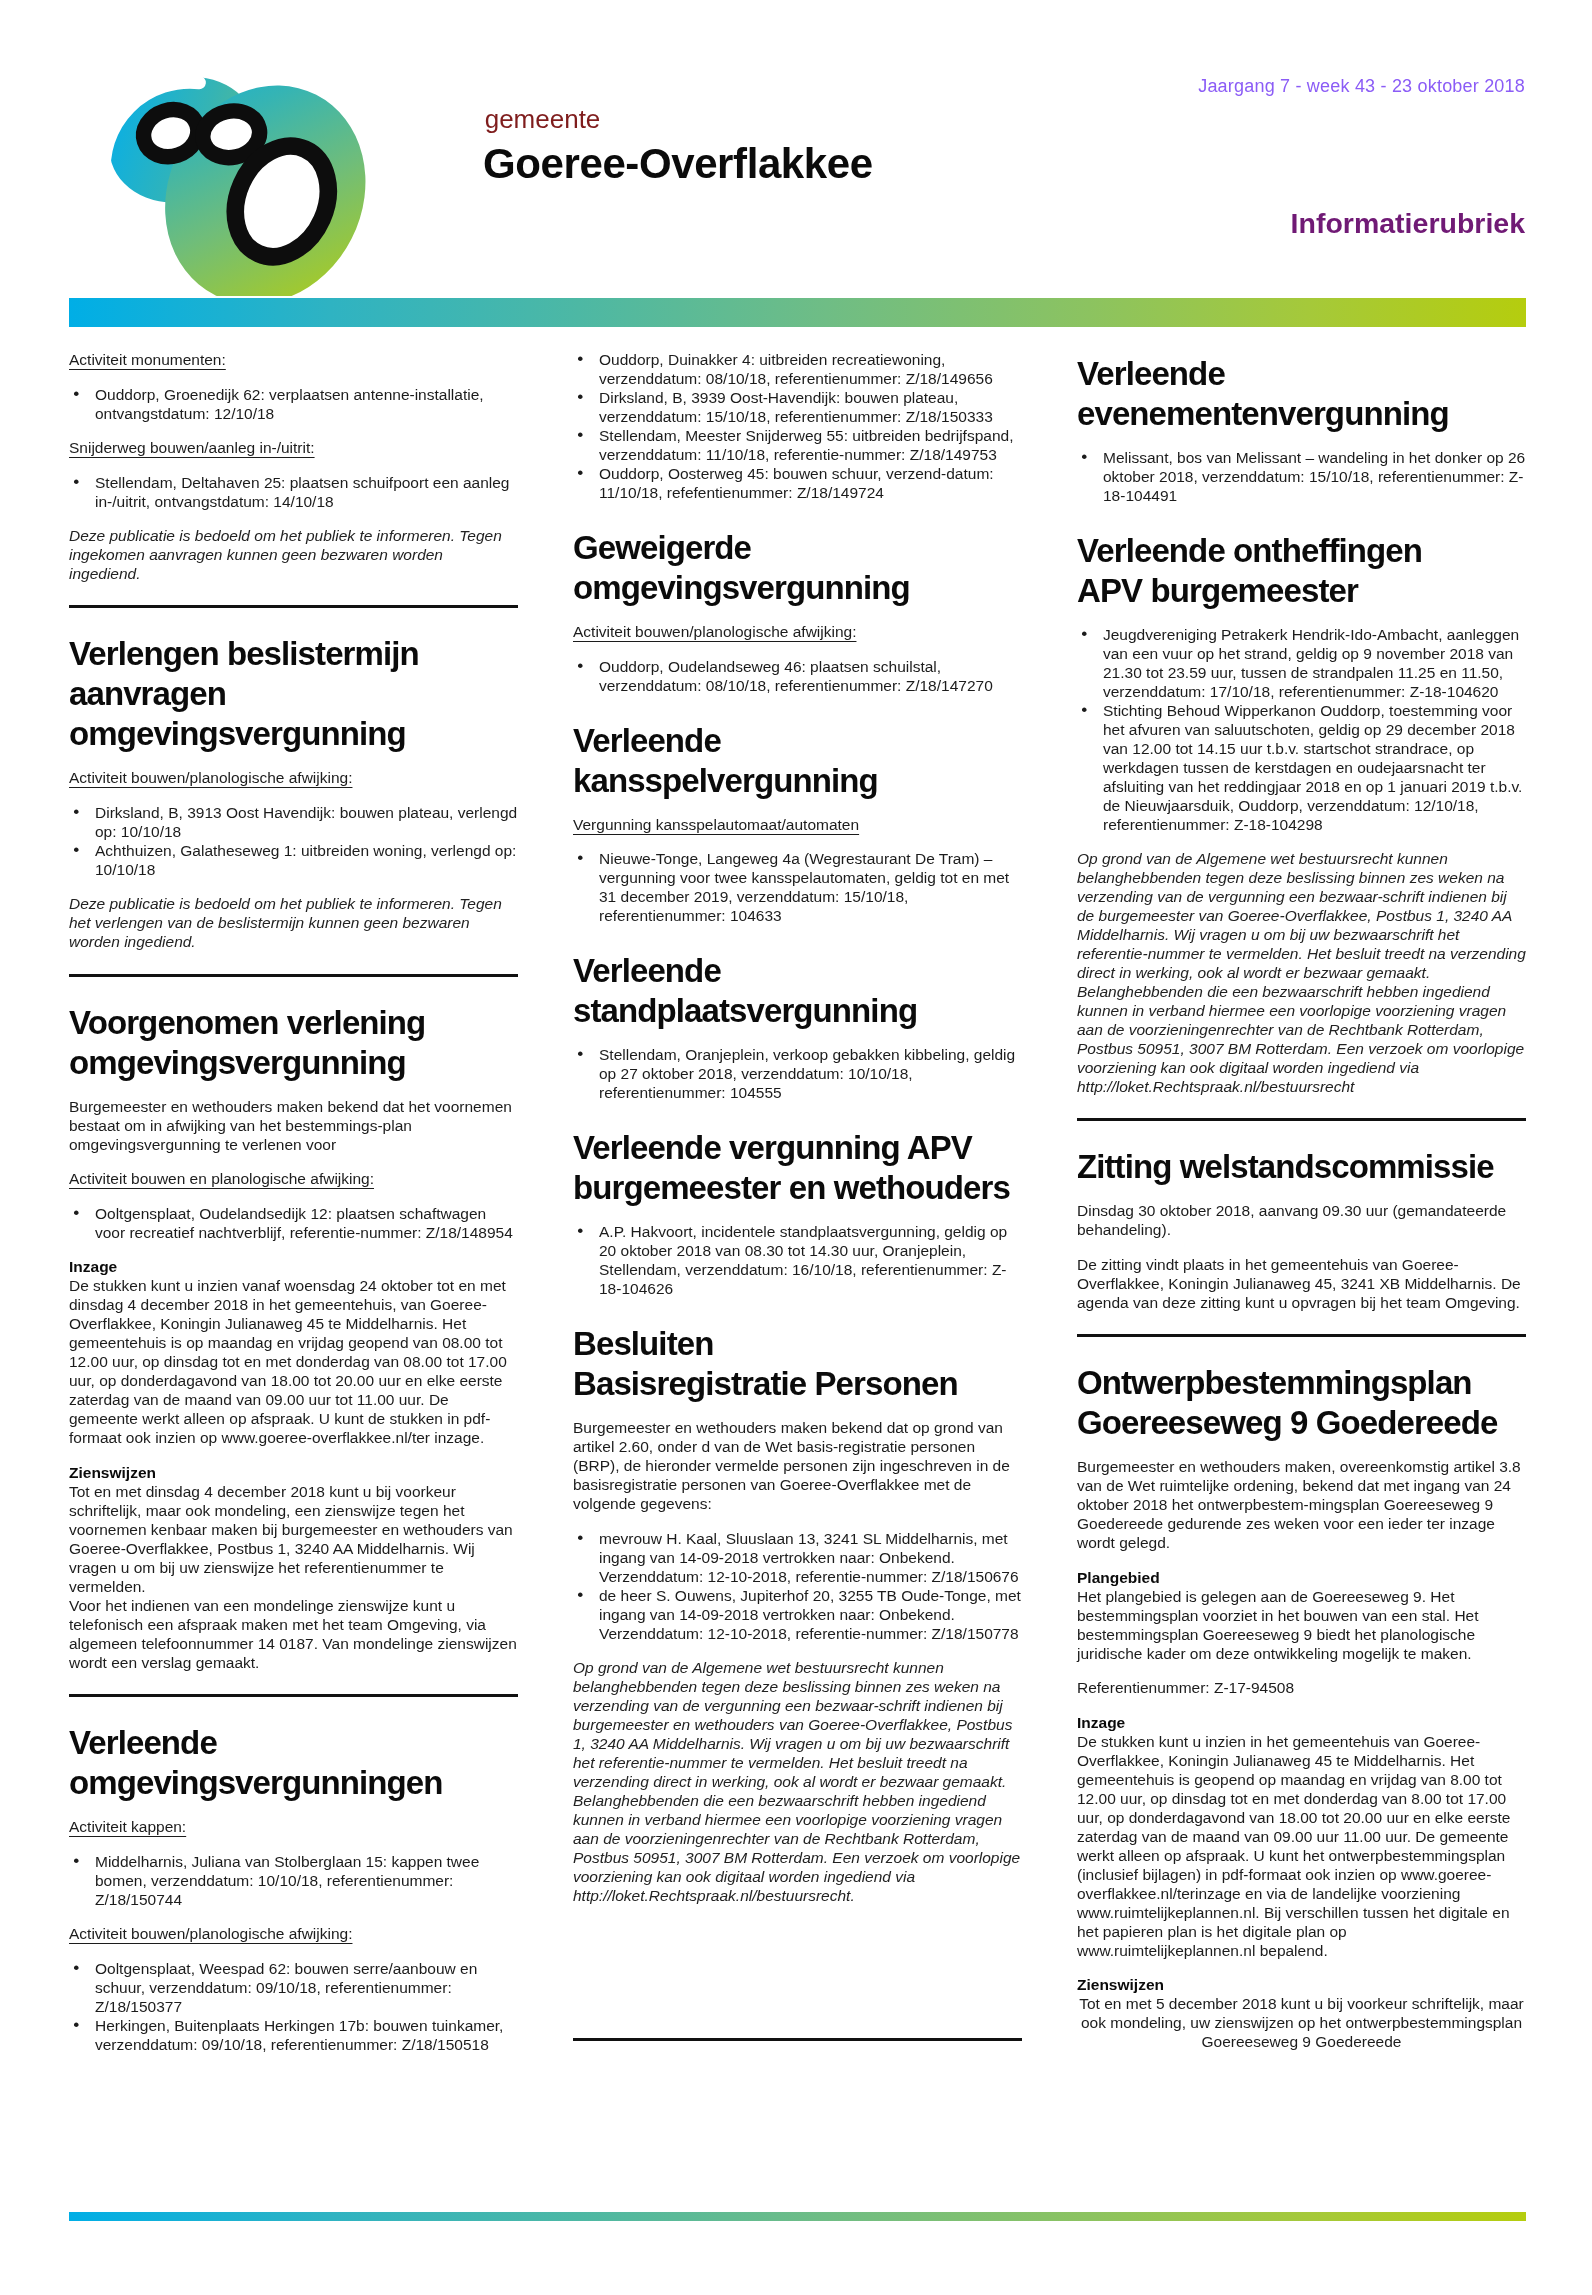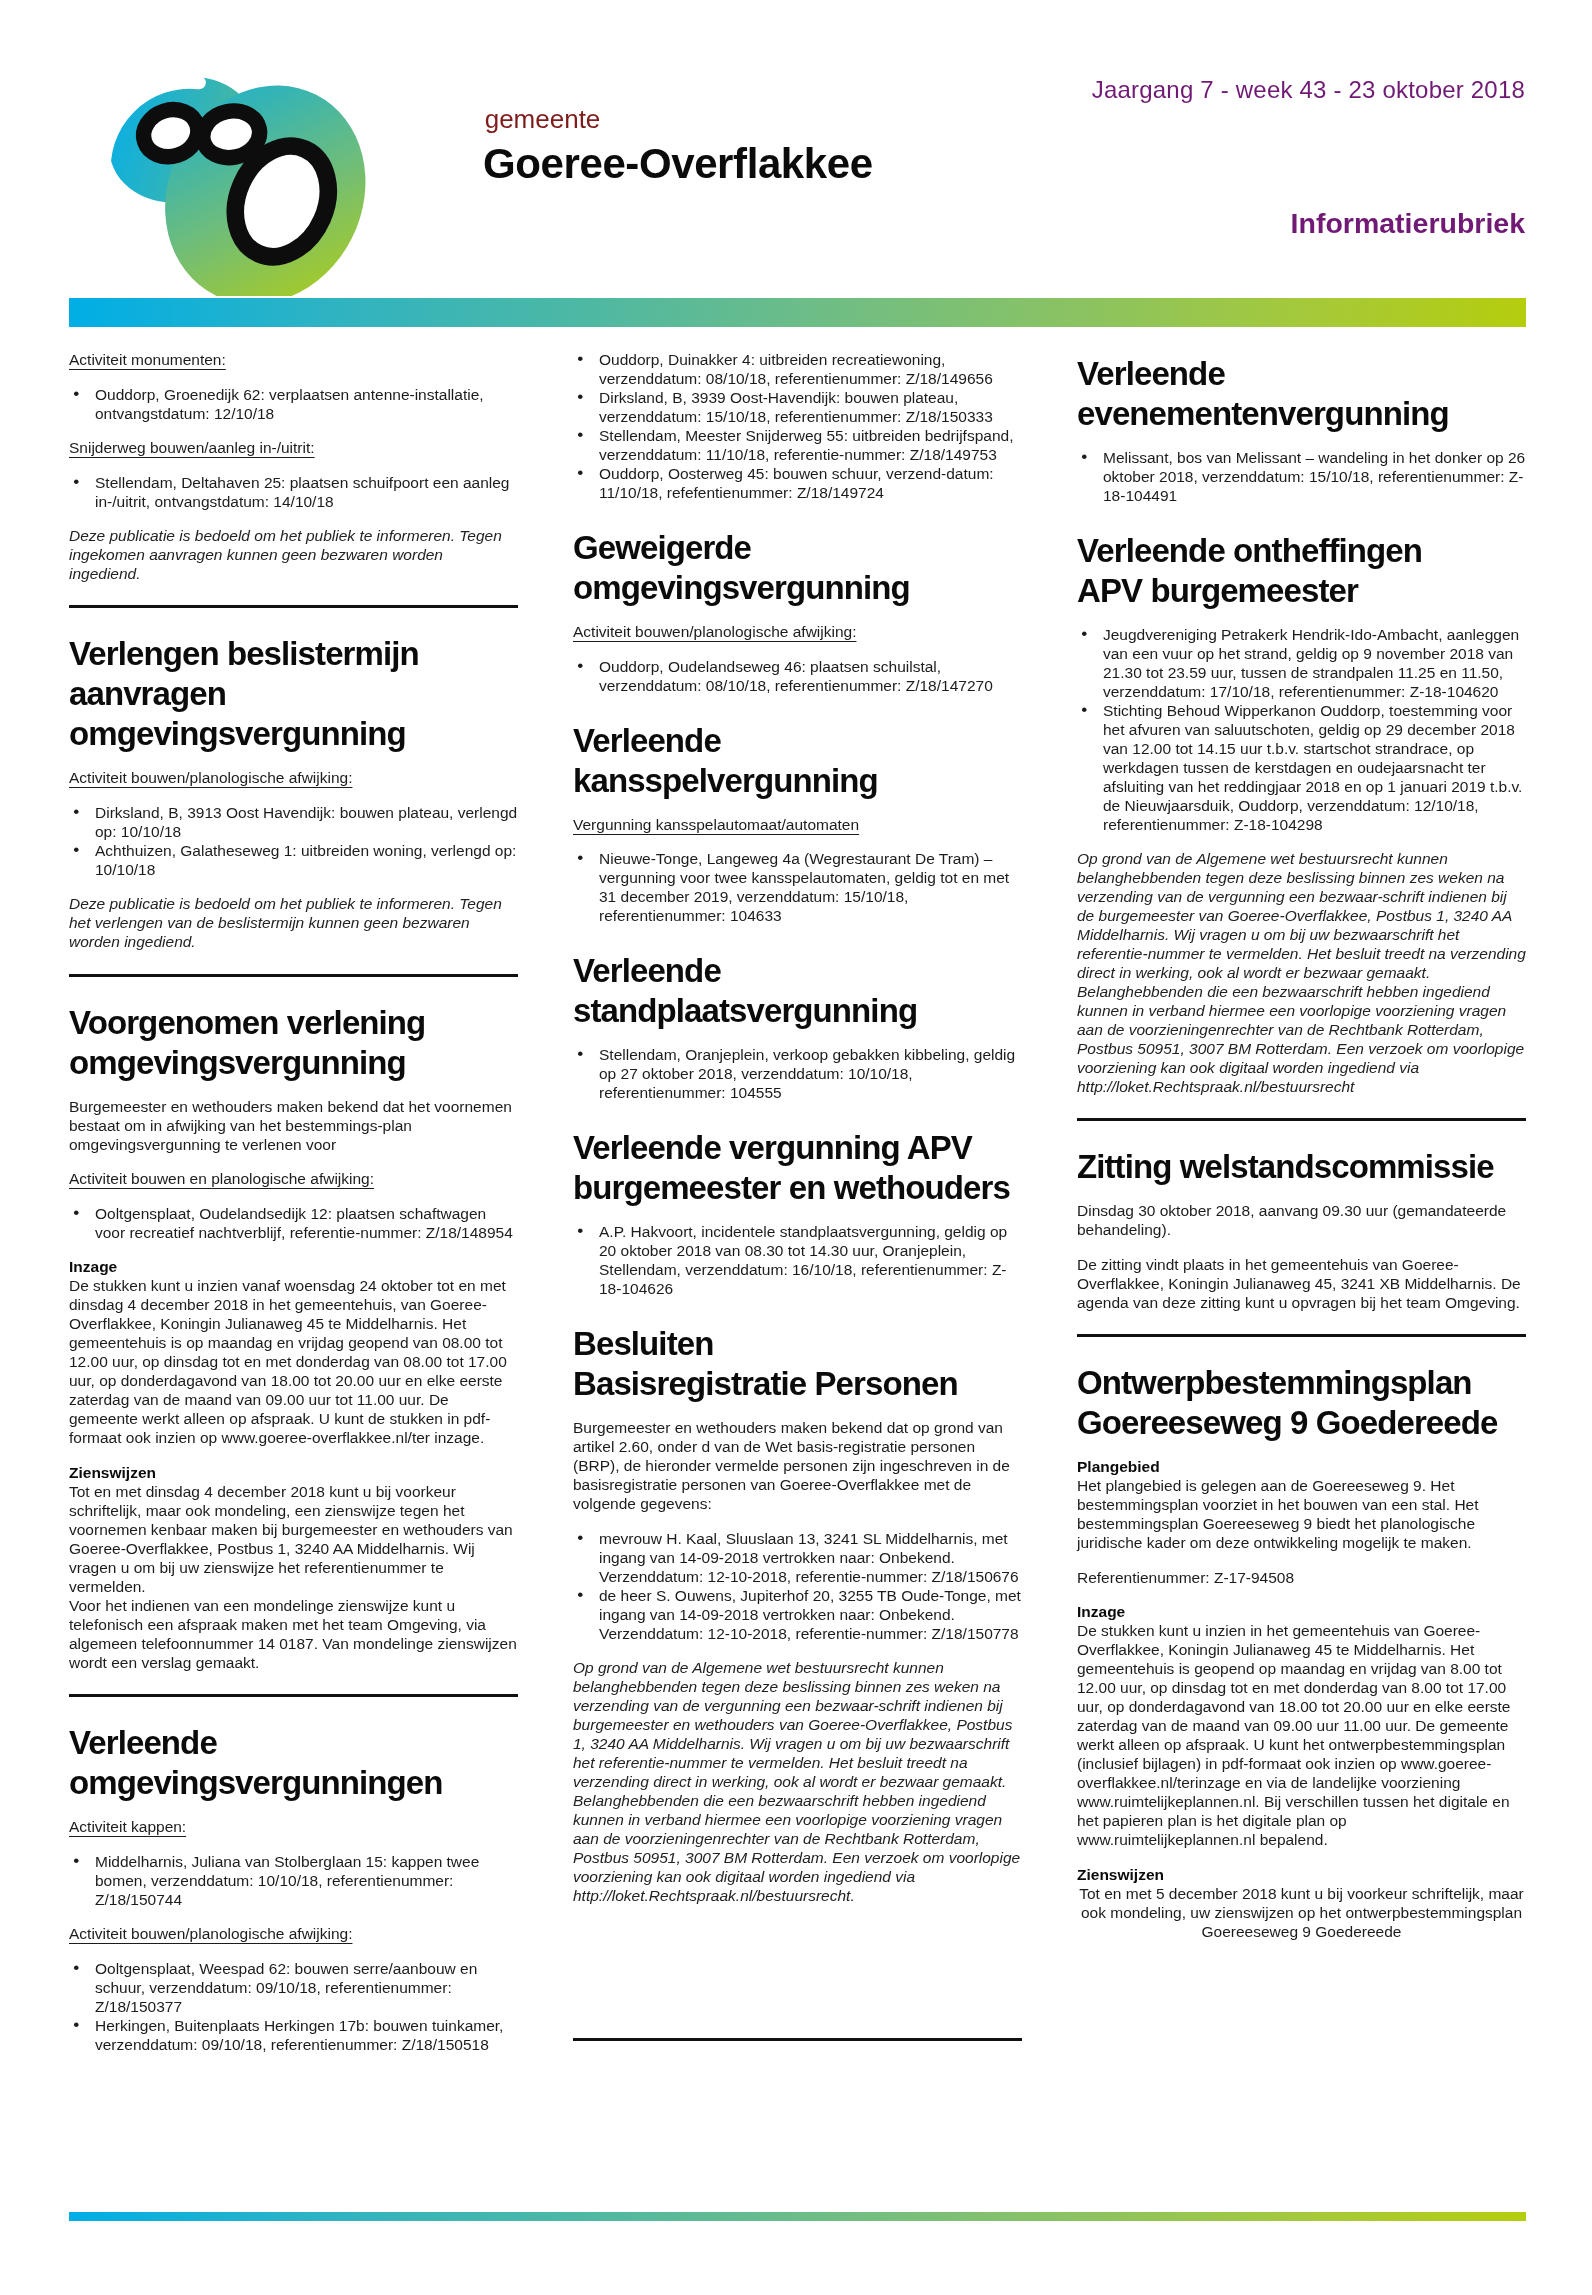--- a/index.html
+++ b/index.html
@@ -8,21 +8,21 @@
     width:1592px;
     height:2295px;
     background:#ffffff;
     overflow:hidden;
     font-family:"Liberation Sans","DejaVu Sans",sans-serif;
     color:#1c1c1c;
   }
   
   .issue-line{
     position:absolute; top:76px; right:67px;
-    font-size:24px; color:#701a75; letter-spacing:0.2px;
+    font-size:18px; color:#8b5cf6; letter-spacing:0.2px;
   }
   .logo{ position:absolute; left:62px; top:54px; width:345px; height:242px; }
   .brand{ position:absolute; left:483px; top:104px; }
   .brand .gemeente{ font-size:26px; color:#7f1d1d; margin:0 0 5.2px 1.7px; }
   .brand .orgname{ font-size:42px; font-weight:700; letter-spacing:-0.4px; color:#0b0b0b; }
   .rubric{
     position:absolute; top:207px; right:67px;
     font-size:28.5px; font-weight:700; color:#701a75;
   }
   .grad-bar{
@@ -196,20 +196,21 @@
           <li>Stichting Behoud Wipperkanon Ouddorp, toestemming voor het afvuren van saluutschoten, geldig op 29 december 2018 van 12.00 tot 14.15 uur t.b.v. startschot strandrace, op werkdagen tussen de kerstdagen en oudejaarsnacht ter afsluiting van het reddingjaar 2018 en op 1 januari 2019 t.b.v. de Nieuwjaarsduik, Ouddorp, verzenddatum: 12/10/18, referentienummer: Z-18-104298</li>
         </ul>
         <p class="legal">Op grond van de Algemene wet bestuursrecht kunnen belanghebbenden tegen deze beslissing binnen zes weken na verzending van de vergunning een bezwaar-schrift indienen bij de burgemeester van Goeree-Overflakkee, Postbus 1, 3240 AA Middelharnis. Wij vragen u om bij uw bezwaarschrift het referentie-nummer te vermelden. Het besluit treedt na verzending direct in werking, ook al wordt er bezwaar gemaakt. Belanghebbenden die een bezwaarschrift hebben ingediend kunnen in verband hiermee een voorlopige voorziening vragen aan de voorzieningenrechter van de Rechtbank Rotterdam, Postbus 50951, 3007 BM Rotterdam. Een verzoek om voorlopige voorziening kan ook digitaal worden ingediend via http://loket.Rechtspraak.nl/bestuursrecht</p>
         <hr>
         <h2>Zitting welstandscommissie</h2>
         <p style="white-space: pre-line;">Dinsdag 30 oktober 2018, aanvang 09.30 uur (gemandateerde behandeling).</p>
         <p style="white-space: pre-line;">De zitting vindt plaats in het gemeentehuis van Goeree-Overflakkee, Koningin Julianaweg 45, 3241 XB Middelharnis. De agenda van deze zitting kunt u opvragen bij het team Omgeving.</p>
         <hr>
         <h2>Ontwerpbestemmingsplan
 Goereeseweg 9 Goedereede</h2>
+        <p style="white-space: pre-line;">Burgemeester en wethouders maken, overeenkomstig artikel 3.8 van de Wet ruimtelijke ordening, bekend dat met ingang van 24 oktober 2018 het ontwerpbestem-mingsplan Goereeseweg 9 Goedereede gedurende zes weken voor een ieder ter inzage wordt gelegd.</p>
         <h3>Plangebied</h3>
         <p style="white-space: pre-line;">Het plangebied is gelegen aan de Goereeseweg 9. Het bestemmingsplan voorziet in het bouwen van een stal. Het bestemmingsplan Goereeseweg 9 biedt het planologische juridische kader om deze ontwikkeling mogelijk te maken.</p>
         <p style="white-space: pre-line;">Referentienummer: Z-17-94508</p>
         <h3>Inzage</h3>
         <p style="white-space: pre-line;">De stukken kunt u inzien in het gemeentehuis van Goeree-Overflakkee, Koningin Julianaweg 45 te Middelharnis. Het gemeentehuis is geopend op maandag en vrijdag van 8.00 tot 12.00 uur, op dinsdag tot en met donderdag van 8.00 tot 17.00 uur, op donderdagavond van 18.00 tot 20.00 uur en elke eerste zaterdag van de maand van 09.00 uur 11.00 uur. De gemeente werkt alleen op afspraak. U kunt het ontwerpbestemmingsplan (inclusief bijlagen) in pdf-formaat ook inzien op www.goeree-overflakkee.nl/terinzage en via de landelijke voorziening www.ruimtelijkeplannen.nl. Bij verschillen tussen het digitale en het papieren plan is het digitale plan op www.ruimtelijkeplannen.nl bepalend.</p>
         <h3>Zienswijzen</h3>
         <p style="white-space: pre-line; text-align: center;">Tot en met 5 december 2018 kunt u bij voorkeur schriftelijk, maar ook mondeling, uw zienswijzen op het ontwerpbestemmingsplan Goereeseweg 9 Goedereede</p>
       </div>
   </div>
 

